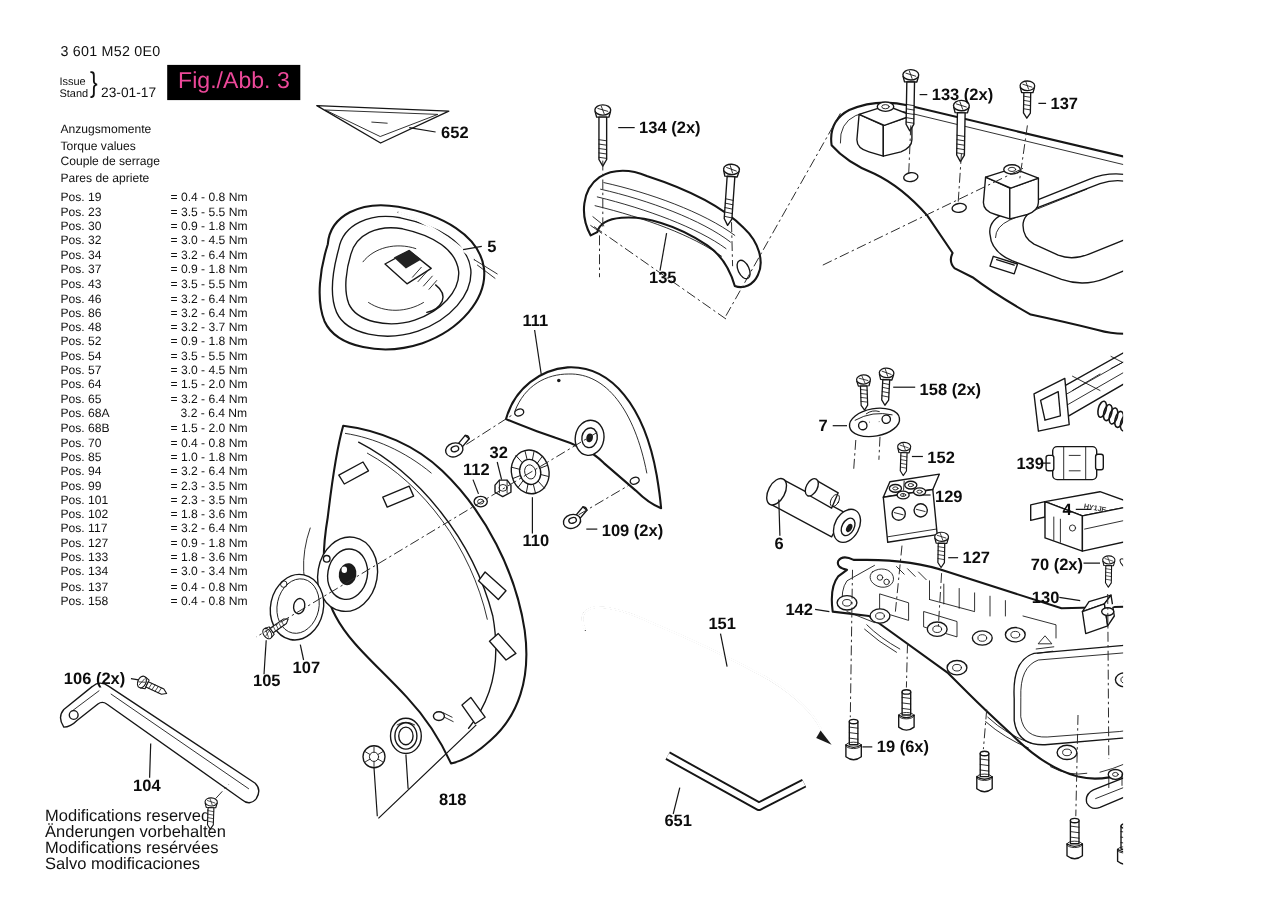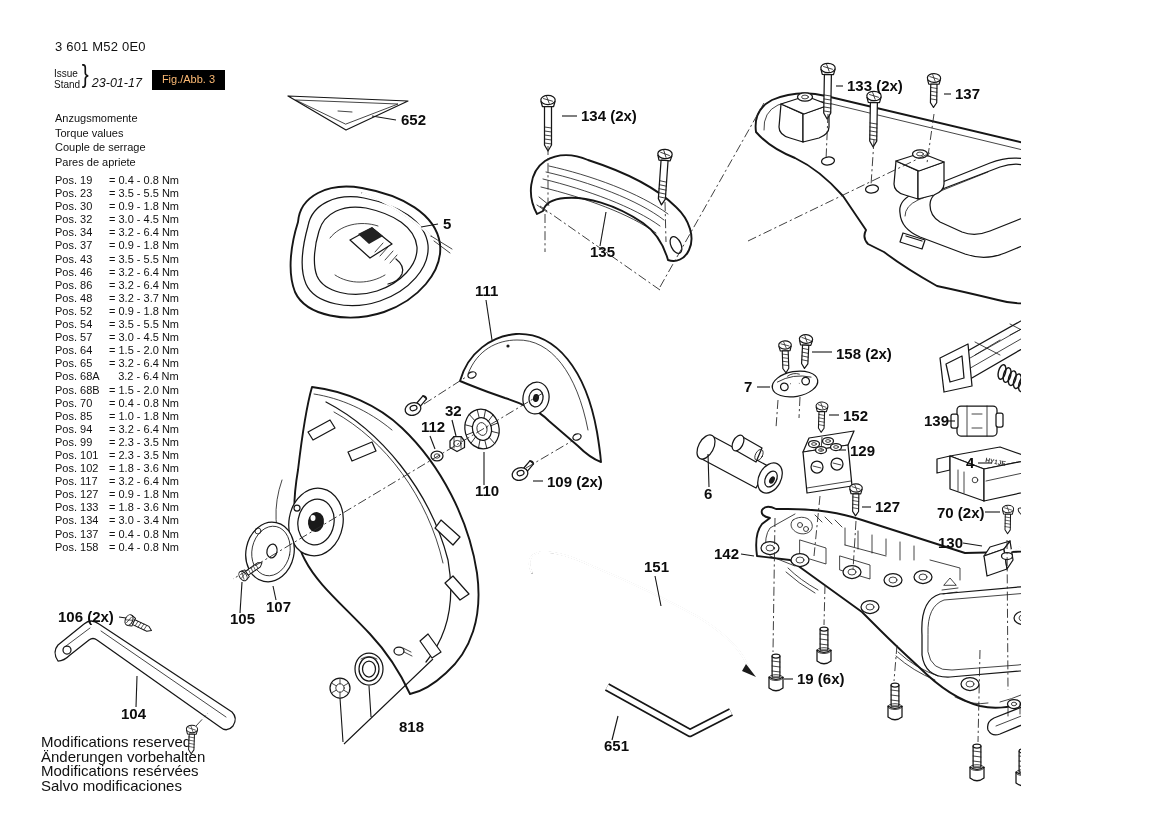--- a/index.html
+++ b/index.html
@@ -2,25 +2,25 @@
 <html><head>
 <meta charset="utf-8">
 <style>
   html,body{margin:0;padding:0;background:#fff;}
   .page{position:relative;width:1021px;height:826px;background:#fff;overflow:hidden;
         font-family:"Liberation Sans", sans-serif;color:#111;}
   .partnum{position:absolute;left:55px;top:39px;font-size:13px;letter-spacing:.2px;}
   .issue-row{position:absolute;left:54px;top:59px;display:flex;align-items:flex-end;}
   .is-col{display:flex;flex-direction:column;font-size:10px;line-height:11px;}
   .brace{font-size:26px;font-weight:300;margin-left:1px;transform:scaleX(.8);}
-  .idate{font-size:12.5px;margin-left:2px;font-style:italic;}
-  .figbox{background:#000;color:#fdba74;font-size:11px;padding:3px 10px 5px 10px;margin-left:10px;}
+  .idate{font-size:12.5px;margin-left:2px;}
+  .figbox{background:#000;color:#ec4899;font-size:21px;padding:3px 10px 5px 10px;margin-left:10px;}
   .torque{position:absolute;left:55px;top:111px;font-size:11px;line-height:14.5px;}
   .trows{margin-top:5px;line-height:13.1px;}
-  .trow{display:flex;}
+  .trow{display:flex;gap:46px;}
   .tpos{width:54px;}
   .tval{white-space:pre;}
   .footer{position:absolute;left:41px;top:735px;font-size:15px;line-height:14.6px;}
   svg{position:absolute;left:0;top:0;}
   .ln{fill:none;stroke:#161616;stroke-width:1.25;stroke-linecap:round;stroke-linejoin:round;}
   .fw{fill:#fff;stroke:#161616;stroke-width:1.25;stroke-linejoin:round;}
   .hv{stroke-width:1.9;}
   .thin{stroke-width:0.8;}
   .axis{fill:none;stroke:#2a2a2a;stroke-width:0.9;stroke-dasharray:9 3 2.2 3;}
   .leader{fill:none;stroke:#161616;stroke-width:1.1;}

